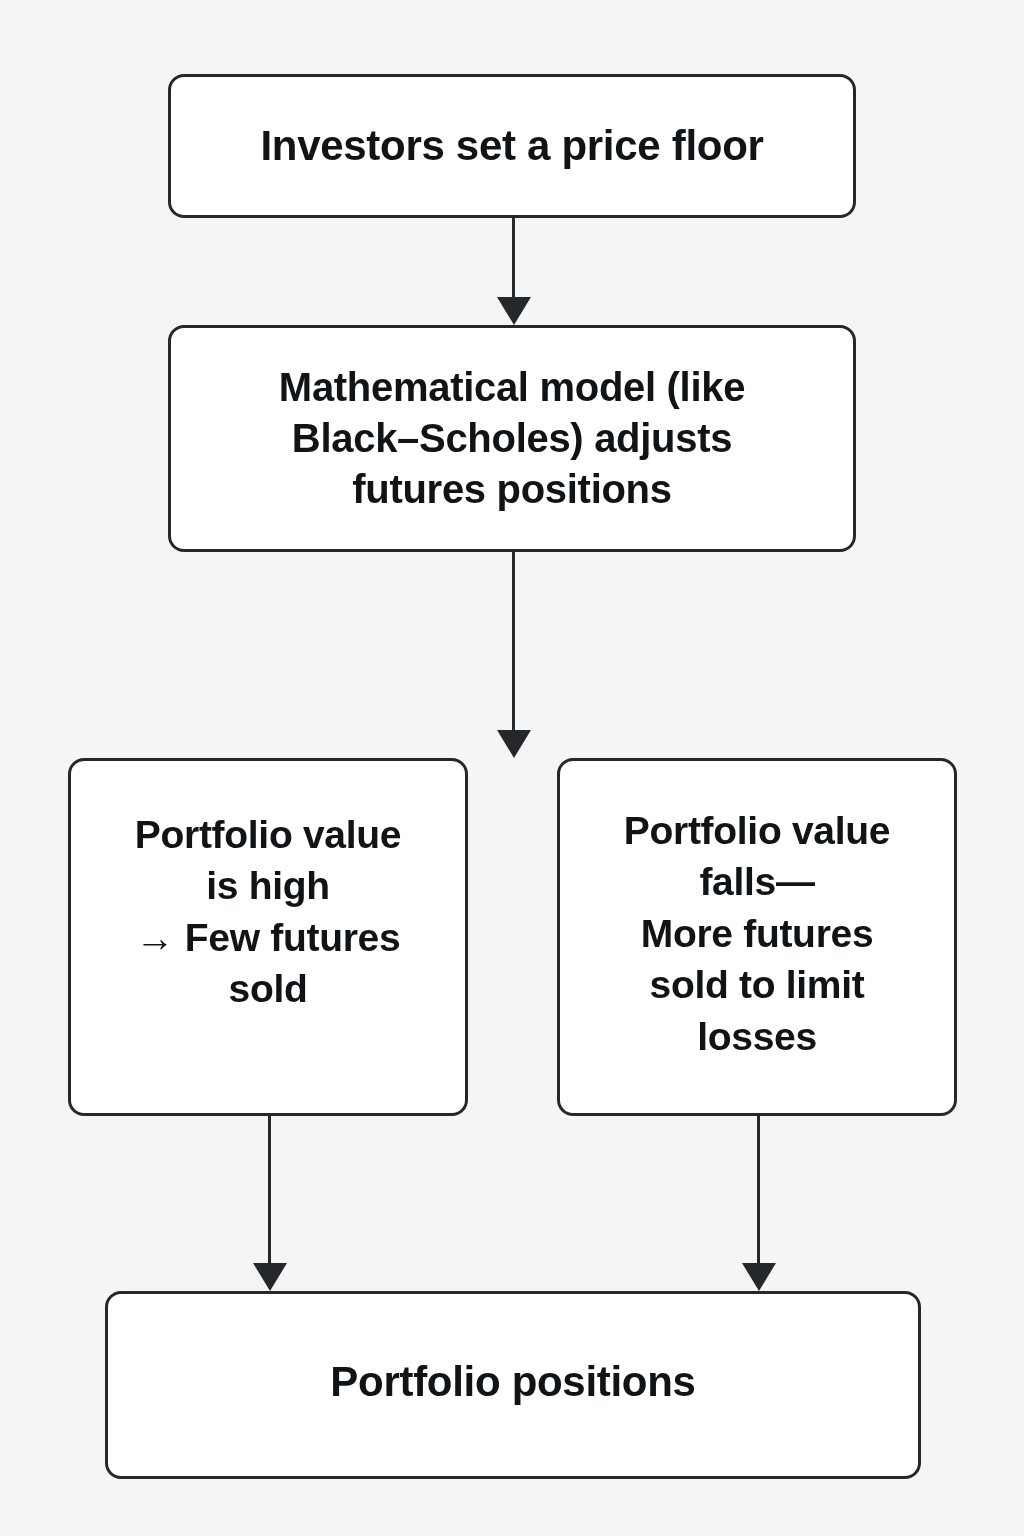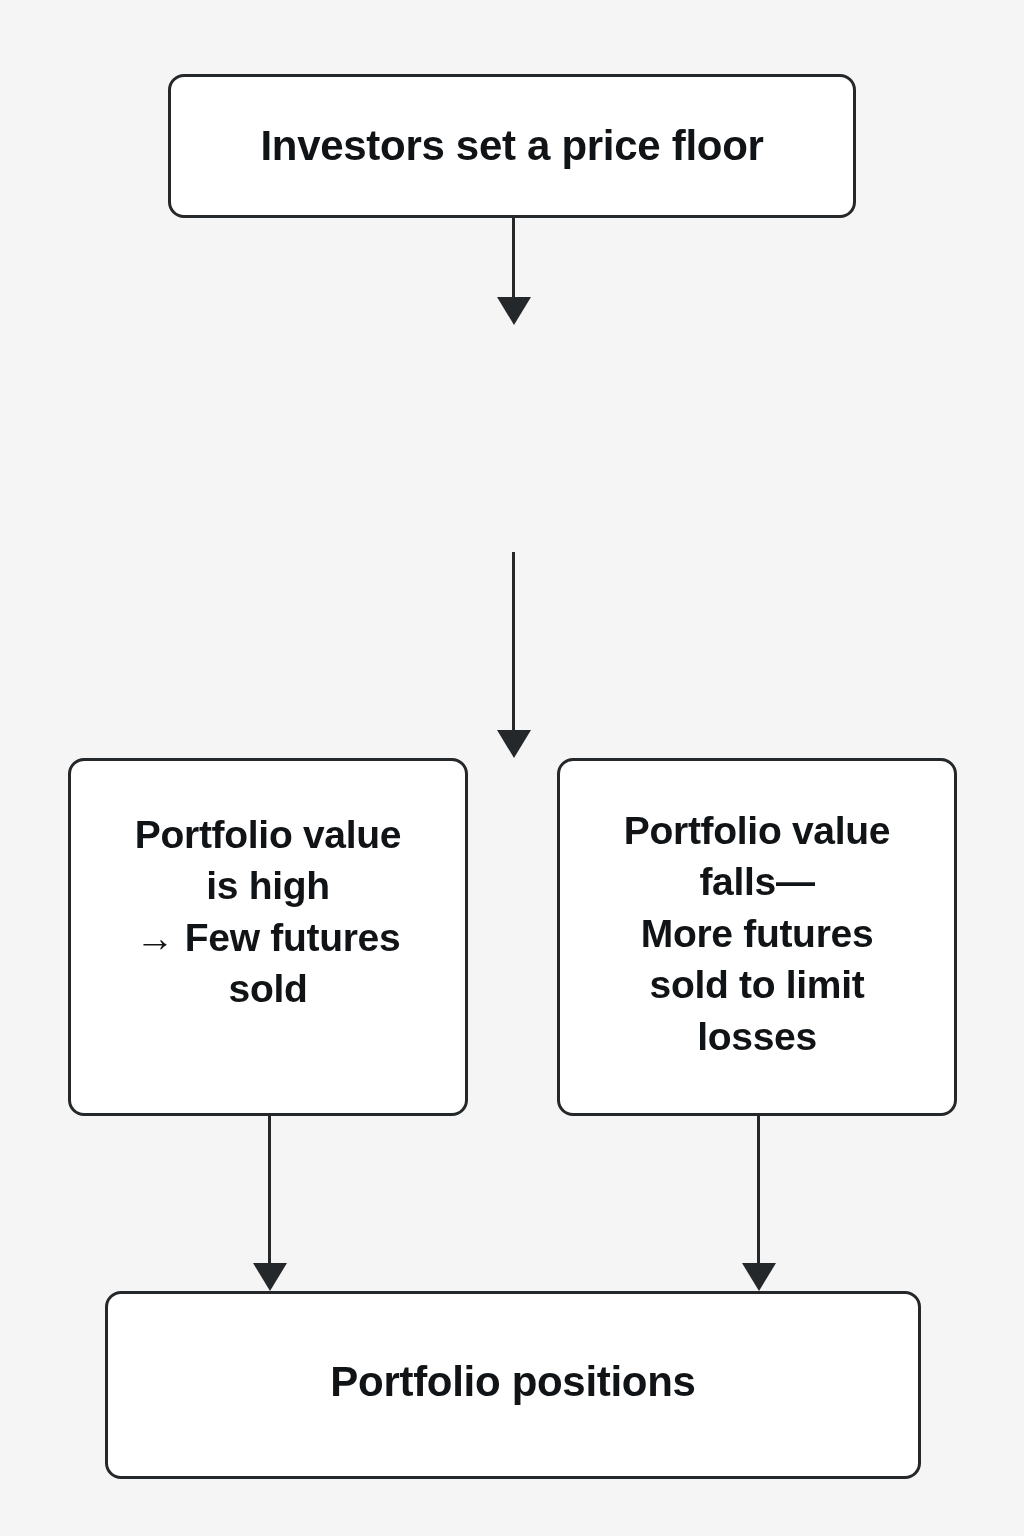--- a/index.html
+++ b/index.html
@@ -132,20 +132,23 @@
     <div class="conn-head" style="top:147px;"></div>
   </div>
 
   <div class="connector" style="left:757px; top:1116px; height:175px;">
     <div class="conn-line" style="height:150px;"></div>
     <div class="conn-head" style="top:147px;"></div>
   </div>
 
   <div class="node" id="node-start">Investors set a price floor</div>
 
+  <div class="node" id="node-model">Mathematical model (like
+Black–Scholes) adjusts
+futures positions</div>
 
   <div class="node" id="node-branch-high">Portfolio value
 is high
 → Few futures
 sold</div>
 
   <div class="node" id="node-branch-fall">Portfolio value
 falls—
 More futures
 sold to limit

